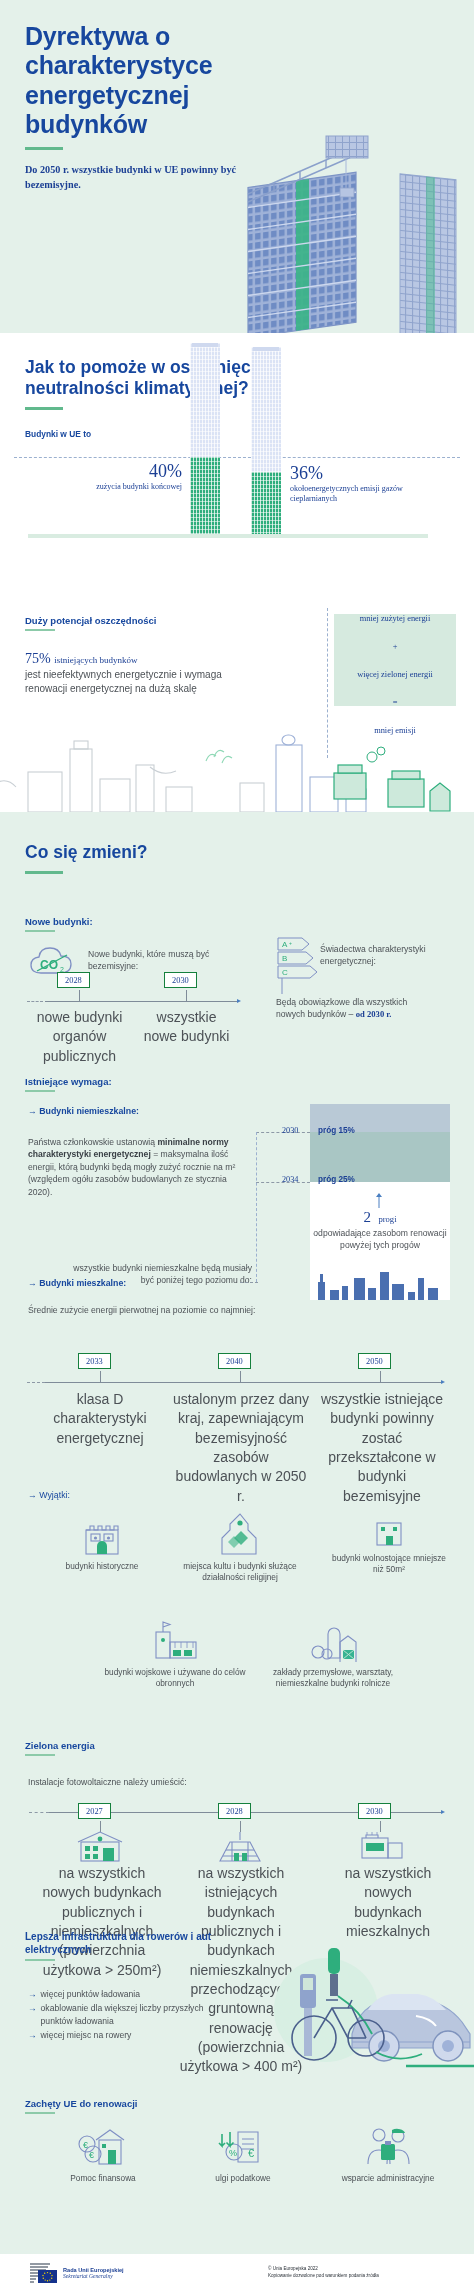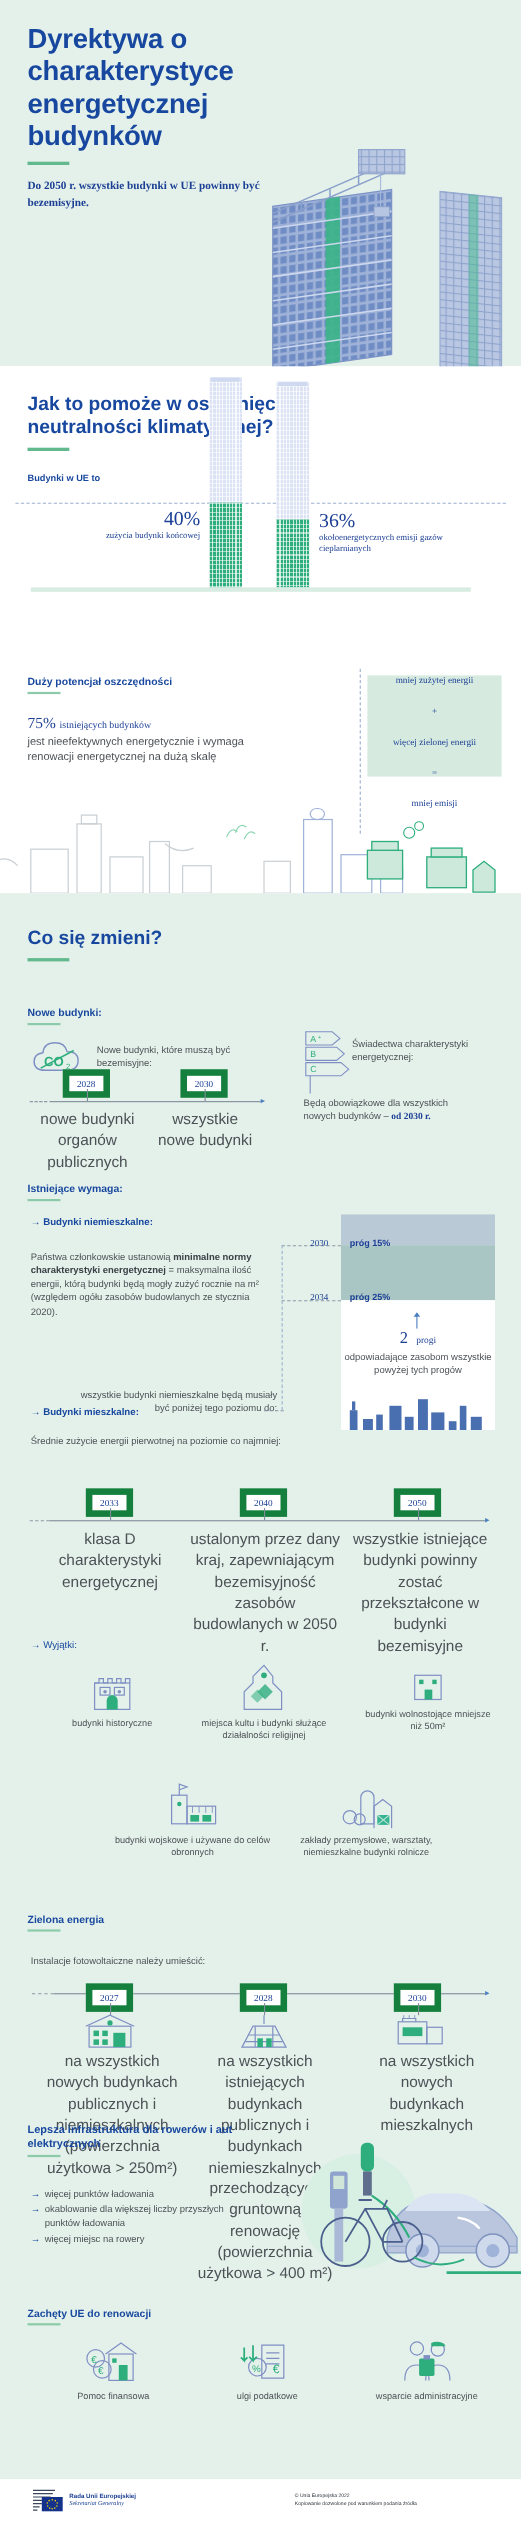--- a/index.html
+++ b/index.html
@@ -106,21 +106,21 @@
 
   
   .tl { position:absolute; height:1px; background:#7f8c99; }
   .tl-arrow {
     position:absolute; width:0;height:0;
     border-top:2.5px solid transparent; border-bottom:2.5px solid transparent;
     border-left:4px solid #4a7fc1;
   }
   .tl-dash { position:absolute; height:0; border-top:1px dashed #8d99a6; }
   .yr {
-    position:absolute; background:#fff; border:6px solid #15803d;
+    position:absolute; background:#fff; border:1px solid #15803d;
     font-family:"Liberation Serif", serif; color:#1b3f94; font-size:8.4px;
     padding:2.5px 7px; text-align:center;
   }
   .yr-stem { position:absolute; width:1px; background:#7f8c99; }
   .tl-cap { position:absolute; color:#4c5156; font-size:14px; line-height:1.38; text-align:center;}
 
   
   .thbox { position:absolute; border:0; }
   .th-label { position:absolute; color:#1b3f94; font-size:8.2px; font-weight:bold; }
   .th-year { position:absolute; font-family:"Liberation Serif", serif; color:#1b3f94; font-size:8.2px;}
@@ -378,21 +378,21 @@
       <div class="th-year" style="left:282px; top:363px;">2034</div>
       <div class="th-label" style="left:318px; top:363px;">próg 25%</div>
 
       <svg style="position:absolute;left:374px;top:380px;" width="10" height="16" viewBox="0 0 10 16">
         <line x1="5" y1="16" x2="5" y2="2" stroke="#4a7fc1" stroke-width="1"></line>
         <path d="M5 1 L2 5 L8 5z" fill="#4a7fc1"></path>
       </svg>
       <div style="position:absolute;left:312px;top:396px;width:136px;text-align:center;">
         <div style="font-family:'Liberation Serif',serif;color:#1b3f94;font-size:15px;display:inline-block;">2</div>
         <div style="font-family:'Liberation Serif',serif;color:#1b3f94;font-size:8.6px;display:inline-block;margin-left:3px;">progi</div>
-        <div class="body-txt" style="text-align:center;margin-top:1px;">odpowiadające zasobom wszystkie powyżej tych progów</div>
+        <div class="body-txt" style="text-align:center;margin-top:1px;">odpowiadające zasobom renowacji powyżej tych progów</div>
       </div>
       <svg style="position:absolute;left:312px;top:452px;" width="136" height="36" viewBox="0 0 136 36">
         <g fill="#4a6fb0">
           <rect x="6" y="18" width="7" height="18"></rect>
             <rect x="8" y="10" width="3" height="8"></rect>
           <rect x="18" y="26" width="9" height="10"></rect>
             <rect x="30" y="22" width="6" height="14"></rect>
           <rect x="42" y="14" width="11" height="22"></rect>
             <rect x="56" y="24" width="8" height="12"></rect>
           <rect x="68" y="8" width="9" height="28"></rect>

